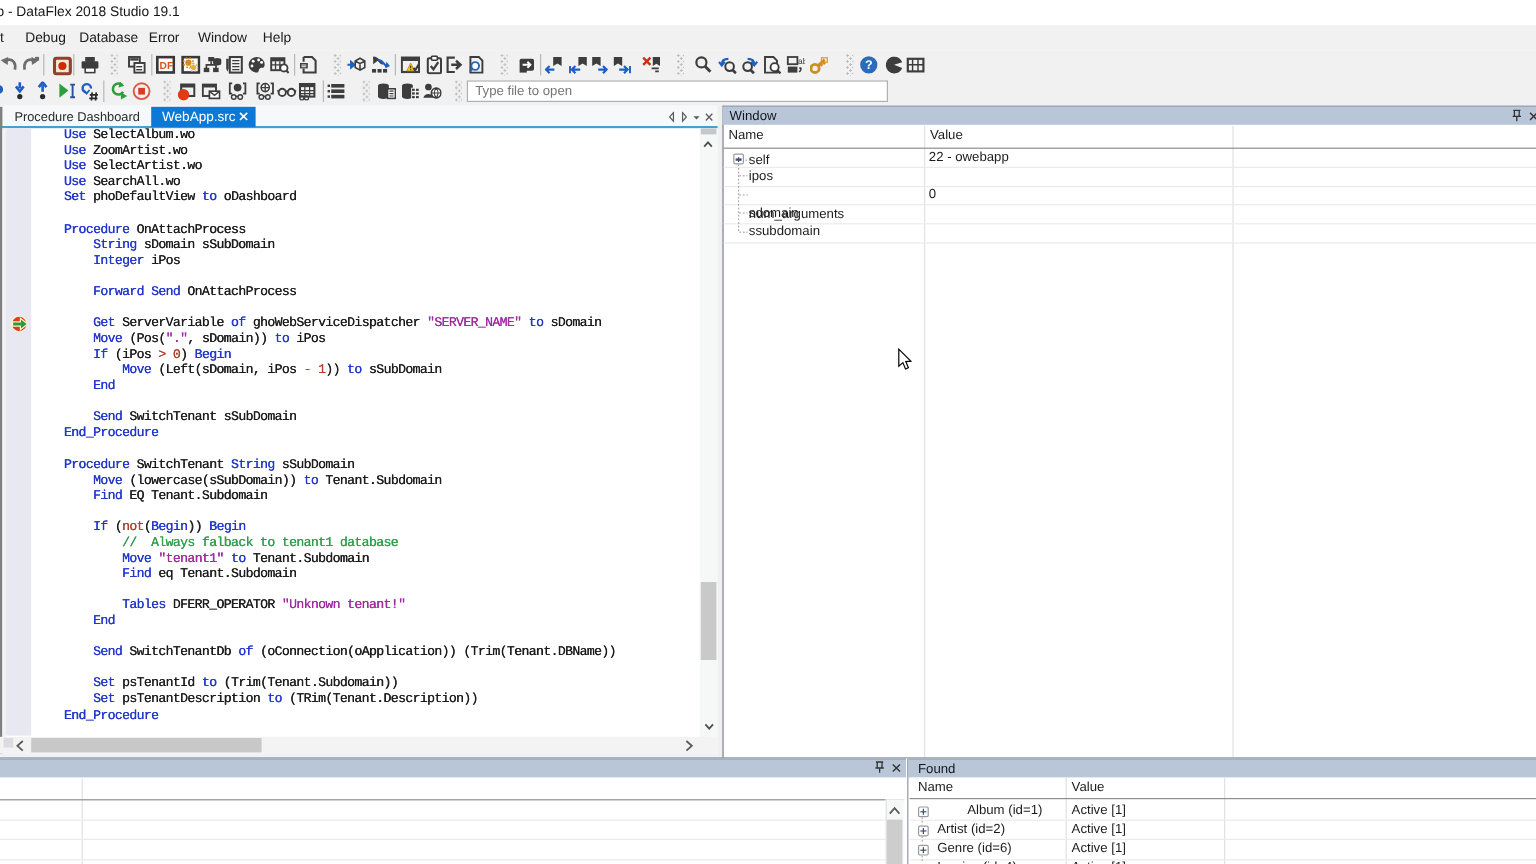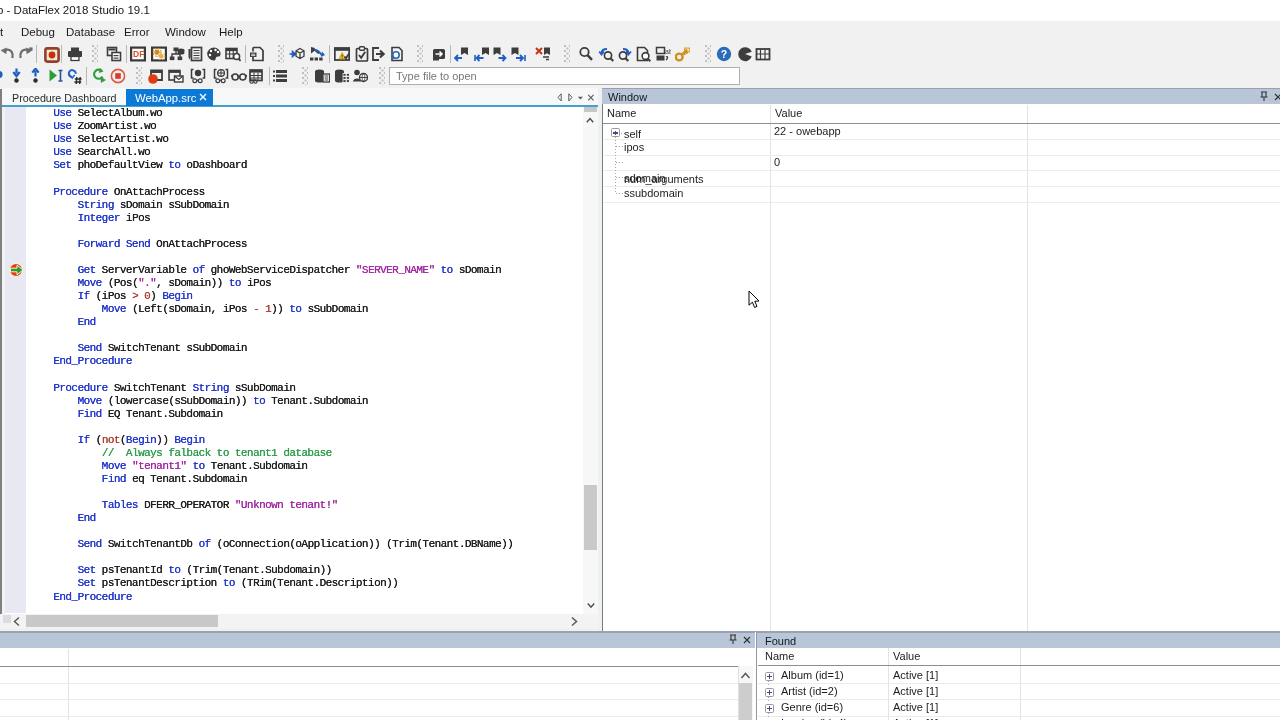--- a/index.html
+++ b/index.html
@@ -560,21 +560,21 @@
       <b></b>
     </div>
  <div class="expander" style="left:764.5px;top:703.5px">
       <i></i>
       <b></b>
     </div>
  <div class="expander" style="left:764.5px;top:719.5px"></div>
  <div class="abs" style="left:768px;top:681px;width:1px;height:6px;background-image:linear-gradient(#aaa 50%,transparent 50%);background-size:1px 3px"></div>
  <div class="abs" style="left:768px;top:697px;width:1px;height:6px;background-image:linear-gradient(#aaa 50%,transparent 50%);background-size:1px 3px"></div>
  <div class="abs" style="left:768px;top:713px;width:1px;height:6px;background-image:linear-gradient(#aaa 50%,transparent 50%);background-size:1px 3px"></div>
- <div class="lbl" style="left:781px;top:669px">Album (id=1)</div>
+ <div class="lbl" style="left:806px;top:669px">Album (id=1)</div>
  <div class="lbl" style="left:781px;top:685px">Artist (id=2)</div>
  <div class="lbl" style="left:781px;top:701px">Genre (id=6)</div>
  <div class="lbl" style="left:781px;top:717px">Invoice (id=4)</div>
  <div class="lbl" style="left:893px;top:669px">Active [1]</div>
  <div class="lbl" style="left:893px;top:685px">Active [1]</div>
  <div class="lbl" style="left:893px;top:701px">Active [1]</div>
  <div class="lbl" style="left:893px;top:717px">Active [1]</div>
 </div>
 
 <svg class="abs" style="left:747.5px;top:289.5px" width="12" height="19" viewBox="0 0 12 19">

